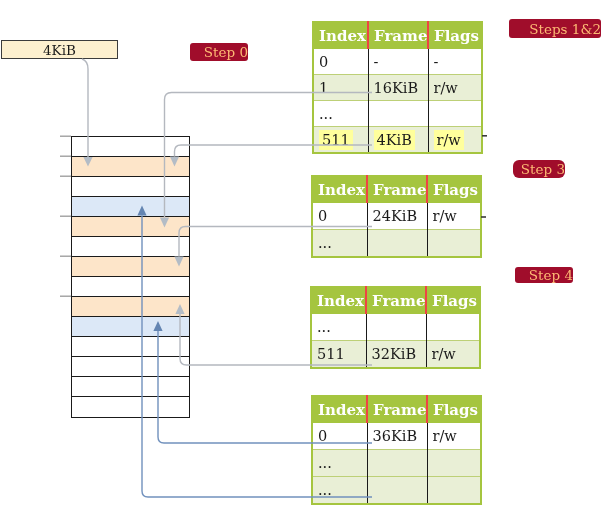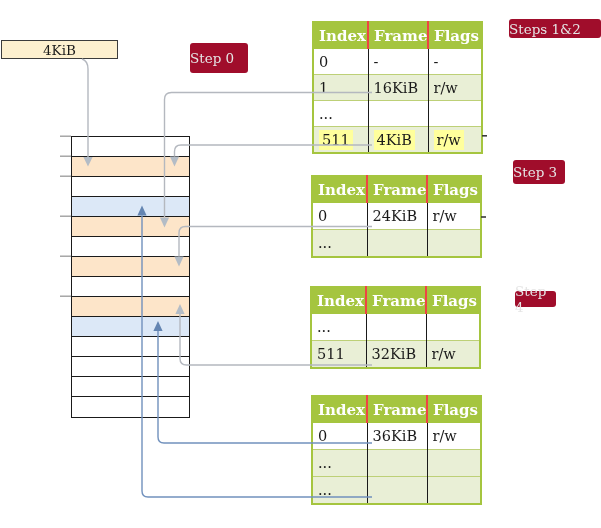--- a/index.html
+++ b/index.html
@@ -8,28 +8,28 @@
     font-family:"DejaVu Serif","Liberation Serif",serif;color:#1a1a1a;
   }
   
   .frame-label{
     position:absolute;left:1px;top:40px;width:117px;height:19px;
     background:var(--label-cream);border:1px solid #3c3c3c;box-sizing:border-box;
     display:flex;align-items:center;justify-content:center;font-size:13.5px;
   }
   
   .badge{
-    position:absolute;background:var(--badge-red);color:#e5e5e5;border-radius:3px;
-    display:flex;align-items:center;justify-content:flex-start;font-size:13.5px;
+    position:absolute;background:var(--badge-red);color:#fdba74;border-radius:3px;
+    display:flex;align-items:center;justify-content:flex-end;font-size:13.5px;
     box-sizing:border-box;
   }
-  #badge-step0{left:190px;top:43px;width:58px;height:30px;}
+  #badge-step0{left:190px;top:43px;width:58px;height:18px;}
   #badge-steps12{left:509px;top:19px;width:92px;height:19px;}
-  #badge-step3{left:513px;top:160px;width:52px;height:24px;}
-  #badge-step4{left:515px;top:267px;width:41px;height:16px;margin-top:24px;}
+  #badge-step3{left:513px;top:160px;width:52px;height:18px;border-radius:6px;}
+  #badge-step4{left:515px;top:267px;width:58px;height:16px;}
   
   .memory{
     position:absolute;left:71px;top:136px;width:119px;
     border:1px solid #1a1a1a;box-sizing:border-box;background:#fff;
   }
   .mrow{height:20px;border-bottom:1px solid #1a1a1a;box-sizing:border-box;}
   .mrow:last-child{border-bottom:none;}
   .mrow[data-fill="orange"]{background:var(--memory-orange);}
   .mrow[data-fill="blue"]{background:var(--memory-blue);}
   

